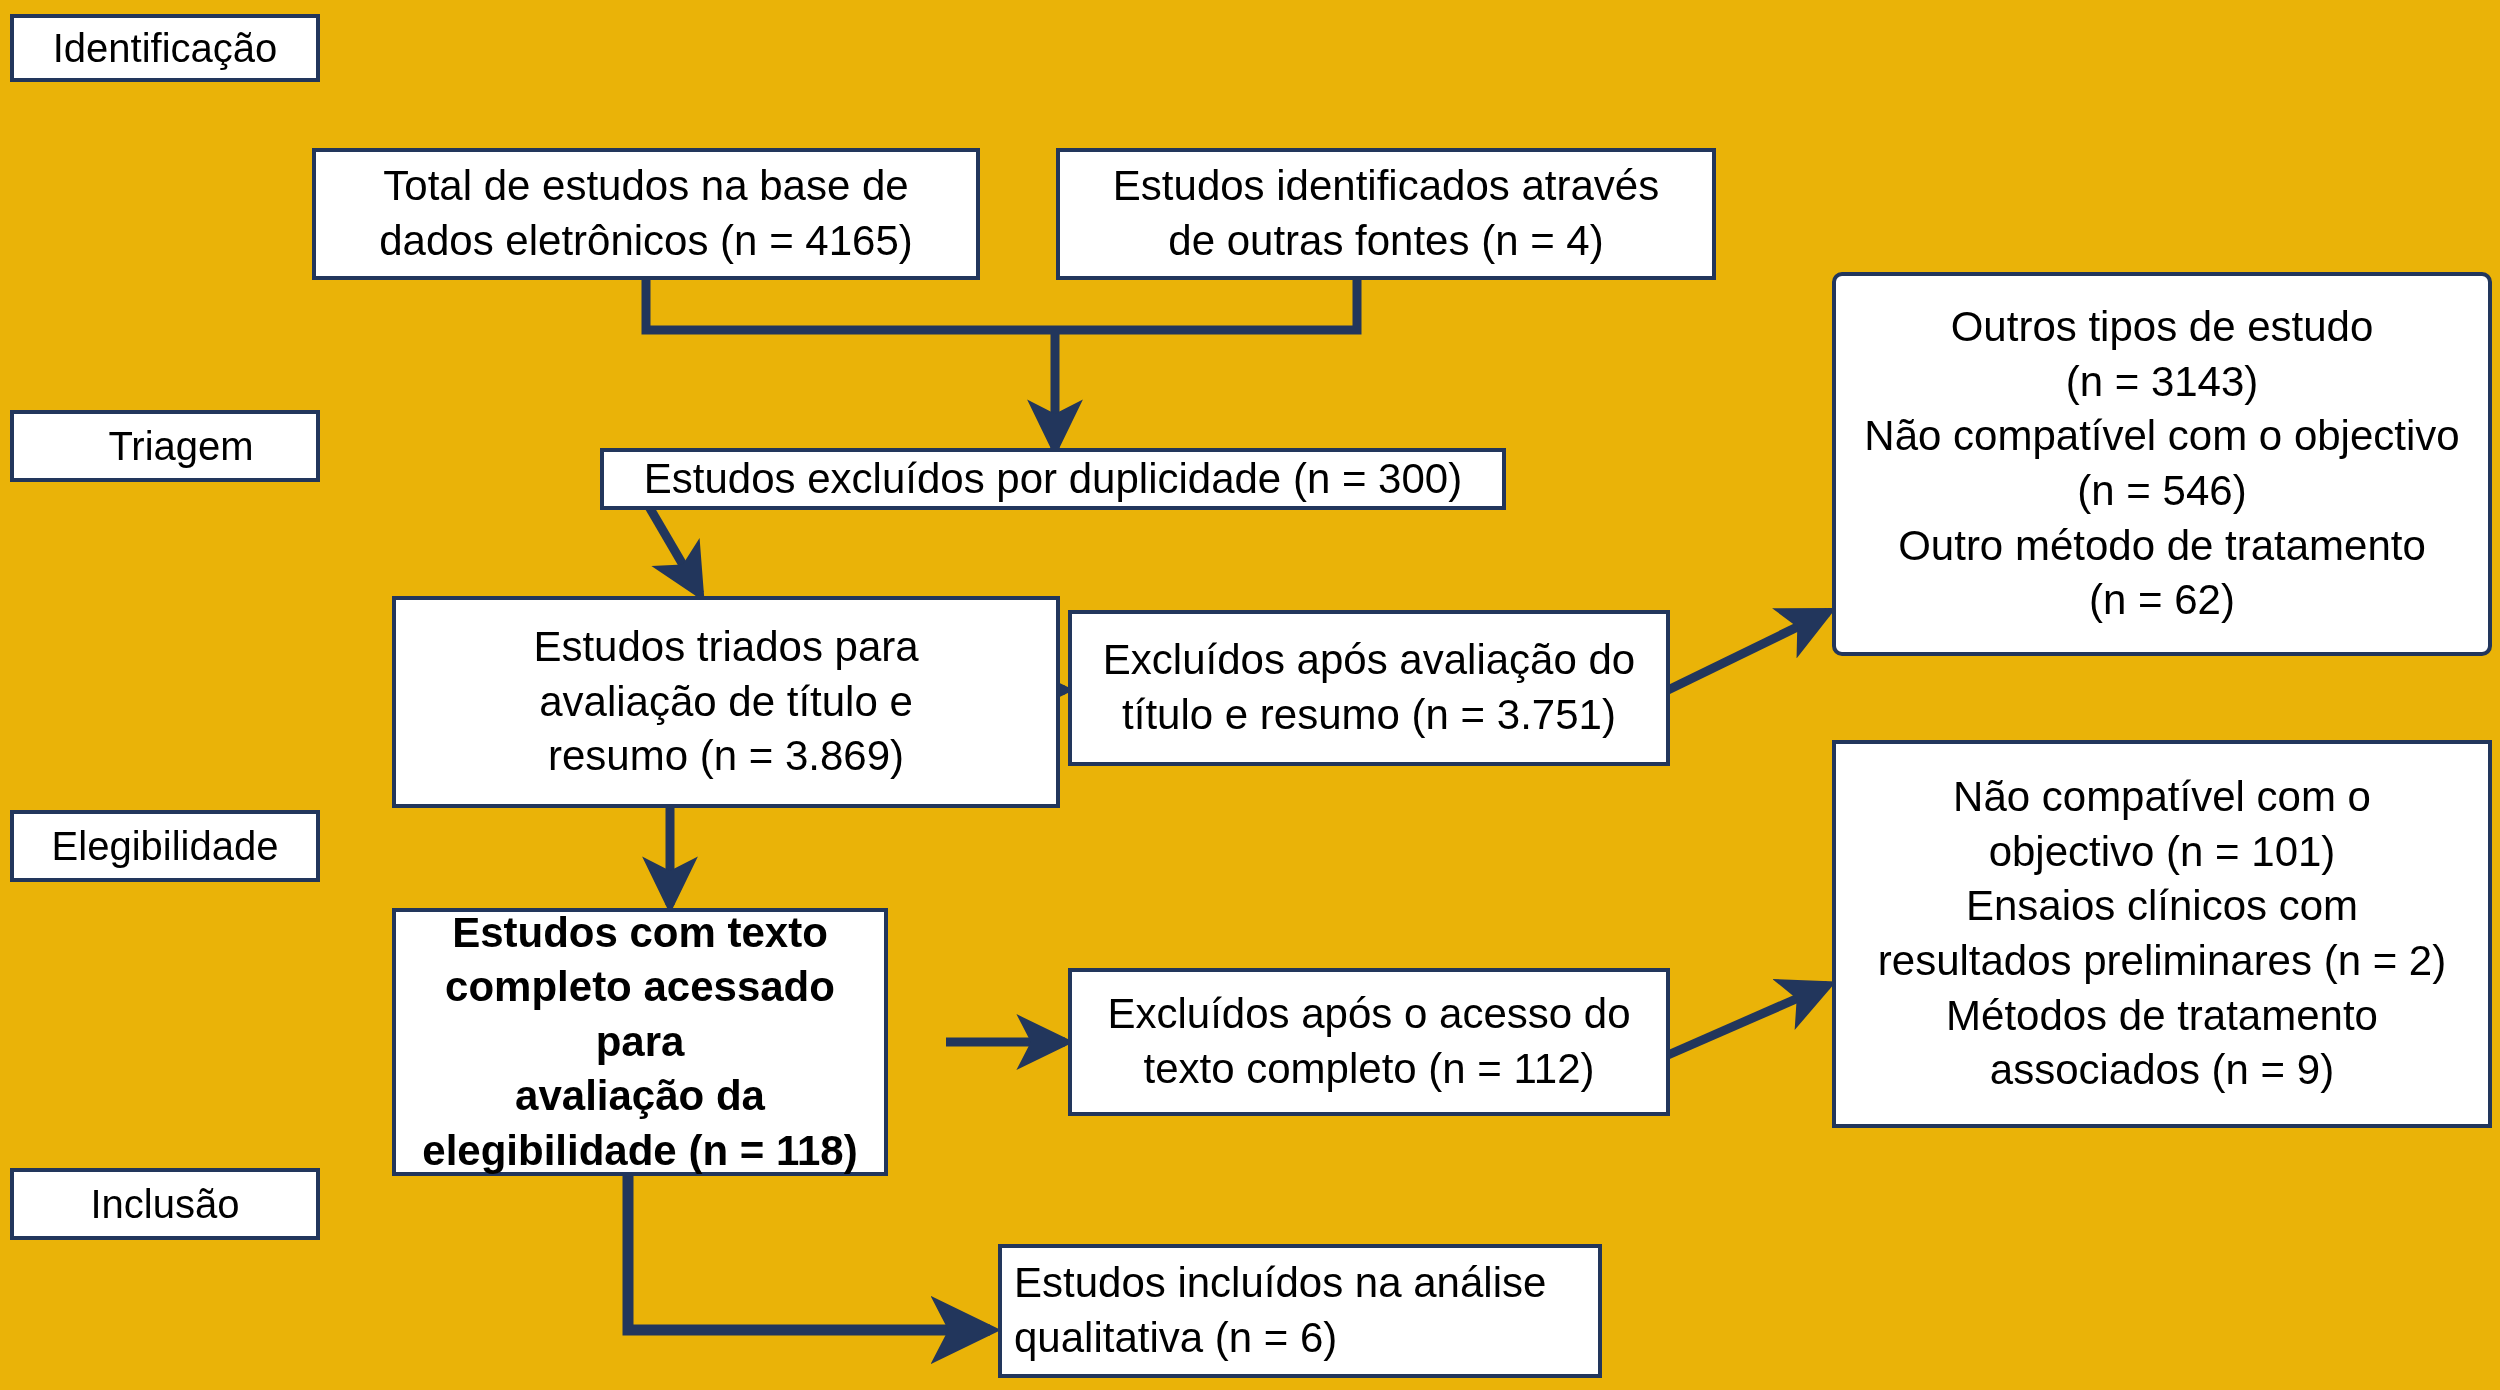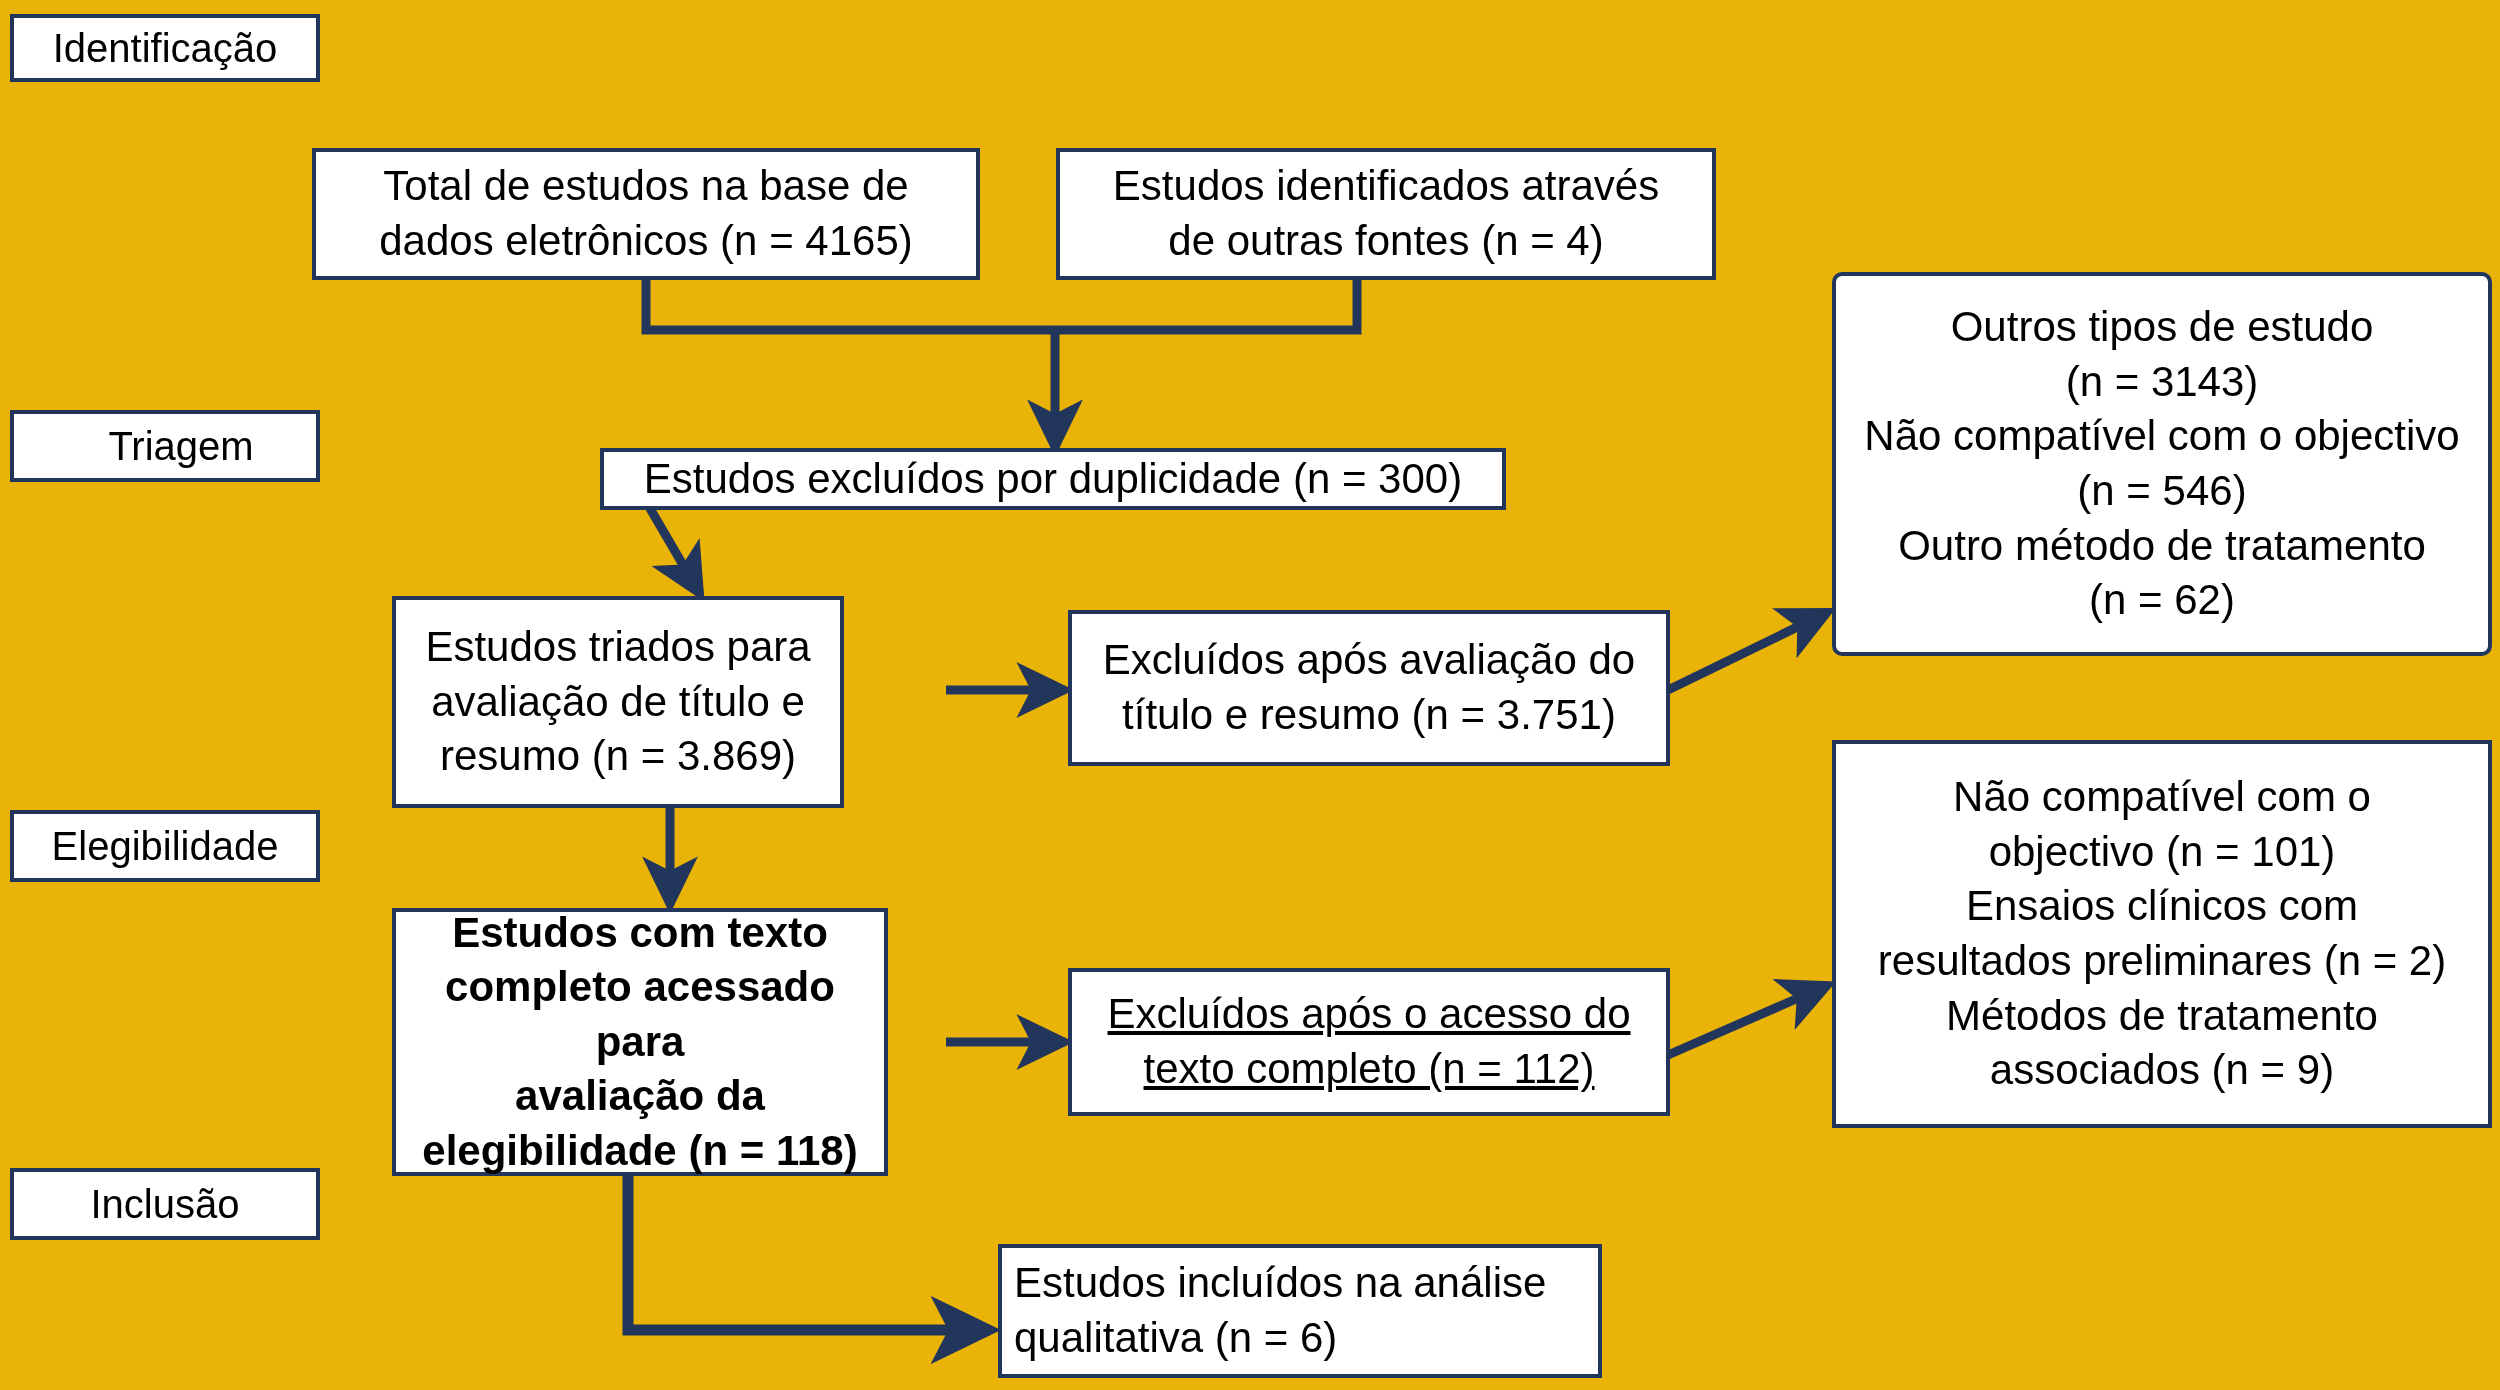--- a/index.html
+++ b/index.html
@@ -130,39 +130,39 @@
 
   <div class="node flow-box" style="left:1832px; top:272px; width:660px; height:384px;border-radius:10px;">
     <span>Outros tipos de estudo
 (n = 3143)
 Não compatível com o objectivo
 (n = 546)
 Outro método de tratamento
 (n = 62)</span>
   </div>
 
-  <div class="node flow-box" style="left:392px; top:596px; width:452px; height:212px;">
+  <div class="node flow-box" style="left:392px; top:596px; width:668px; height:212px;">
     <span>Estudos triados para
 avaliação de título e
 resumo (n = 3.869)</span>
   </div>
 
   <div class="node flow-box" style="left:1068px; top:610px; width:602px; height:156px;">
     <span>Excluídos após avaliação do
 título e resumo (n = 3.751)</span>
   </div>
 
   <div class="node flow-box" style="left:392px; top:908px; width:496px; height:268px;font-weight:bold;">
     <span>Estudos com texto
 completo acessado para
 avaliação da
 elegibilidade (n = 118)</span>
   </div>
 
-  <div class="node flow-box" style="left:1068px; top:968px; width:602px; height:148px;text-decoration:underline;">
+  <div class="node flow-box" style="left:1068px; top:968px; width:602px; height:148px;">
     <span>Excluídos após o acesso do
 texto completo (n = 112)</span>
   </div>
 
   <div class="node flow-box" style="left:1832px; top:740px; width:660px; height:388px;">
     <span>Não compatível com o
 objectivo (n = 101)
 Ensaios clínicos com
 resultados preliminares (n = 2)
 Métodos de tratamento

